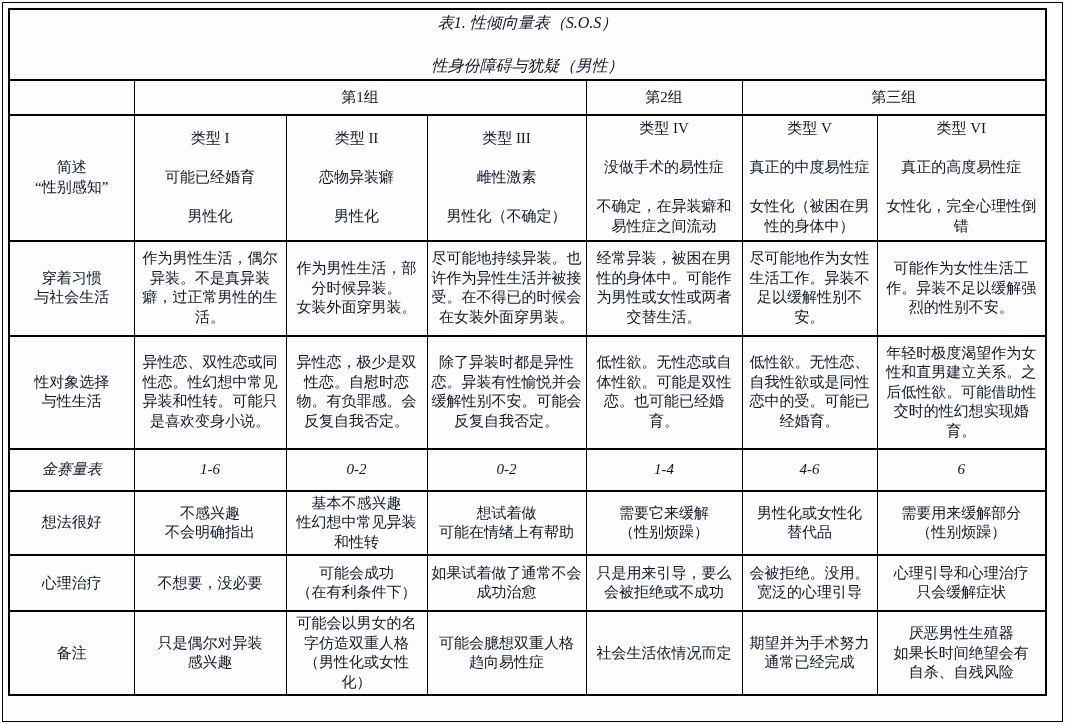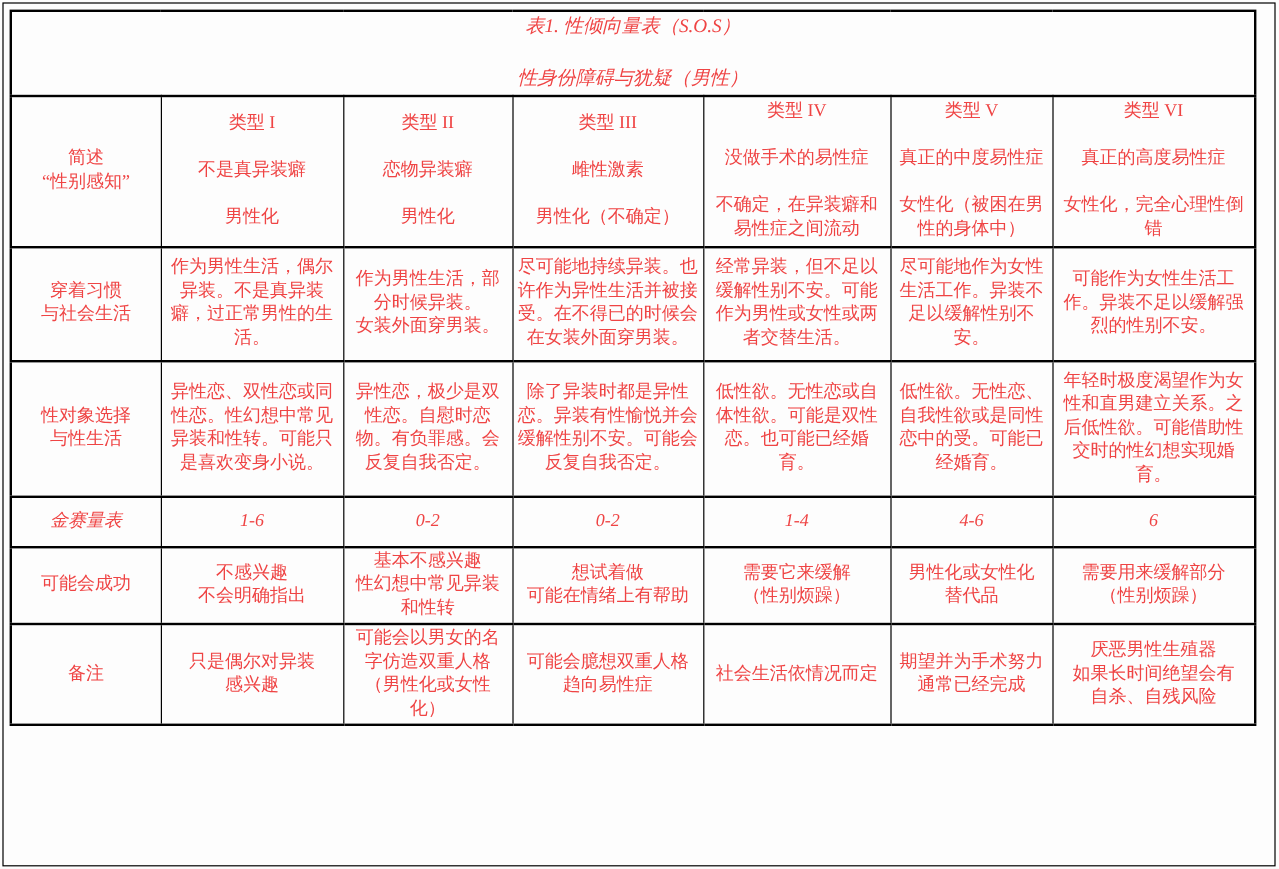--- a/index.html
+++ b/index.html
@@ -1,18 +1,18 @@
 <!DOCTYPE html>
 <html><head>
 <meta charset="utf-8">
 <style>
   html,body { margin:0; padding:0; background:#f2f2f2; }
   .page {
     position:relative; width:1066px; height:724px; background:#fdfdfd;
-    font-family:"Liberation Serif","DejaVu Serif",serif; color:#ef4444;
+    font-family:"Liberation Serif","DejaVu Serif",serif; color:#0f172a;
     overflow:hidden; box-sizing:border-box;
   }
   .frame {
     position:absolute; left:2px; top:2px; right:3px; bottom:2px;
     border:1px solid #000;
   }
   table.sos {
     border-collapse:collapse; table-layout:fixed;
     width:1037px; margin:5px auto 0 5px;
     border:2px solid #000;
@@ -55,26 +55,32 @@
         <col style="width:159px">
           <col style="width:156px">
           <col style="width:135px">
         <col style="width:169px">
       </colgroup>
       <tbody>
           <tr class="r-title">
         <td colspan="7"><span>表1.  性倾向量表（S.O.S）</span><br>
           <span>性身份障碍与犹疑（男性）</span></td>
       </tr>
+      <tr class="r-groups">
+        <td></td>
+        <td colspan="3">第1组</td>
+        <td>第2组</td>
+        <td colspan="2">第三组</td>
+      </tr>
       <tr class="r-header">
         <th>简述
 “性别感知”</th>
         <td>类型 I
 
-不是真异装癖
+可能已经婚育
 
 男性化</td>
         <td>类型 II
 
 恋物异装癖
 
 男性化</td>
         <td class="dl">类型 III
 
 雌性激素
@@ -96,21 +102,21 @@
 
 女性化，完全心理性倒错</td>
       </tr>
       <tr class="r-dress">
         <th>穿着习惯
 与社会生活</th>
         <td>作为男性生活，偶尔异装。不是真异装癖，过正常男性的生活。</td>
         <td>作为男性生活，部分时候异装。
 女装外面穿男装。</td>
         <td class="dl">尽可能地持续异装。也许作为异性生活并被接受。在不得已的时候会在女装外面穿男装。</td>
-        <td>经常异装，但不足以缓解性别不安。可能作为男性或女性或两者交替生活。</td>
+        <td>经常异装，被困在男性的身体中。可能作为男性或女性或两者交替生活。</td>
         <td>尽可能地作为女性生活工作。异装不足以缓解性别不安。</td>
         <td>可能作为女性生活工作。异装不足以缓解强烈的性别不安。</td>
       </tr>
       <tr class="r-partner">
         <th>性对象选择
 与性生活</th>
         <td>异性恋、双性恋或同性恋。性幻想中常见异装和性转。可能只是喜欢变身小说。</td>
         <td>异性恋，极少是双性恋。自慰时恋物。有负罪感。会反复自我否定。</td>
         <td class="dl">除了异装时都是异性恋。异装有性愉悦并会缓解性别不安。可能会反复自我否定。</td>
         <td>低性欲。无性恋或自体性欲。可能是双性恋。也可能已经婚育。</td>
@@ -120,33 +126,45 @@
       <tr class="r-kinsey">
         <th>金赛量表</th>
         <td>1-6</td>
         <td>0-2</td>
         <td class="dl">0-2</td>
         <td>1-4</td>
         <td>4-6</td>
         <td>6</td>
       </tr>
       <tr class="r-estrogen">
-        <th>可能会成功</th>
+        <th>想法很好</th>
         <td>不感兴趣
 不会明确指出</td>
         <td>基本不感兴趣
 性幻想中常见异装和性转</td>
         <td class="dl">想试着做
 可能在情绪上有帮助</td>
         <td>需要它来缓解
 （性别烦躁）</td>
         <td>男性化或女性化
 替代品</td>
         <td>需要用来缓解部分
 （性别烦躁）</td>
+      </tr>
+      <tr class="r-psycho">
+        <th>心理治疗</th>
+        <td>不想要，没必要</td>
+        <td>可能会成功
+（在有利条件下）</td>
+        <td class="dl">如果试着做了通常不会成功治愈</td>
+        <td>只是用来引导，要么会被拒绝或不成功</td>
+        <td>会被拒绝。没用。
+宽泛的心理引导</td>
+        <td>心理引导和心理治疗
+只会缓解症状</td>
       </tr>
       <tr class="r-notes">
         <th>备注</th>
         <td>只是偶尔对异装
 感兴趣</td>
         <td>可能会以男女的名字仿造双重人格（男性化或女性化）</td>
         <td class="dl">可能会臆想双重人格
 趋向易性症</td>
         <td>社会生活依情况而定</td>
         <td>期望并为手术努力

